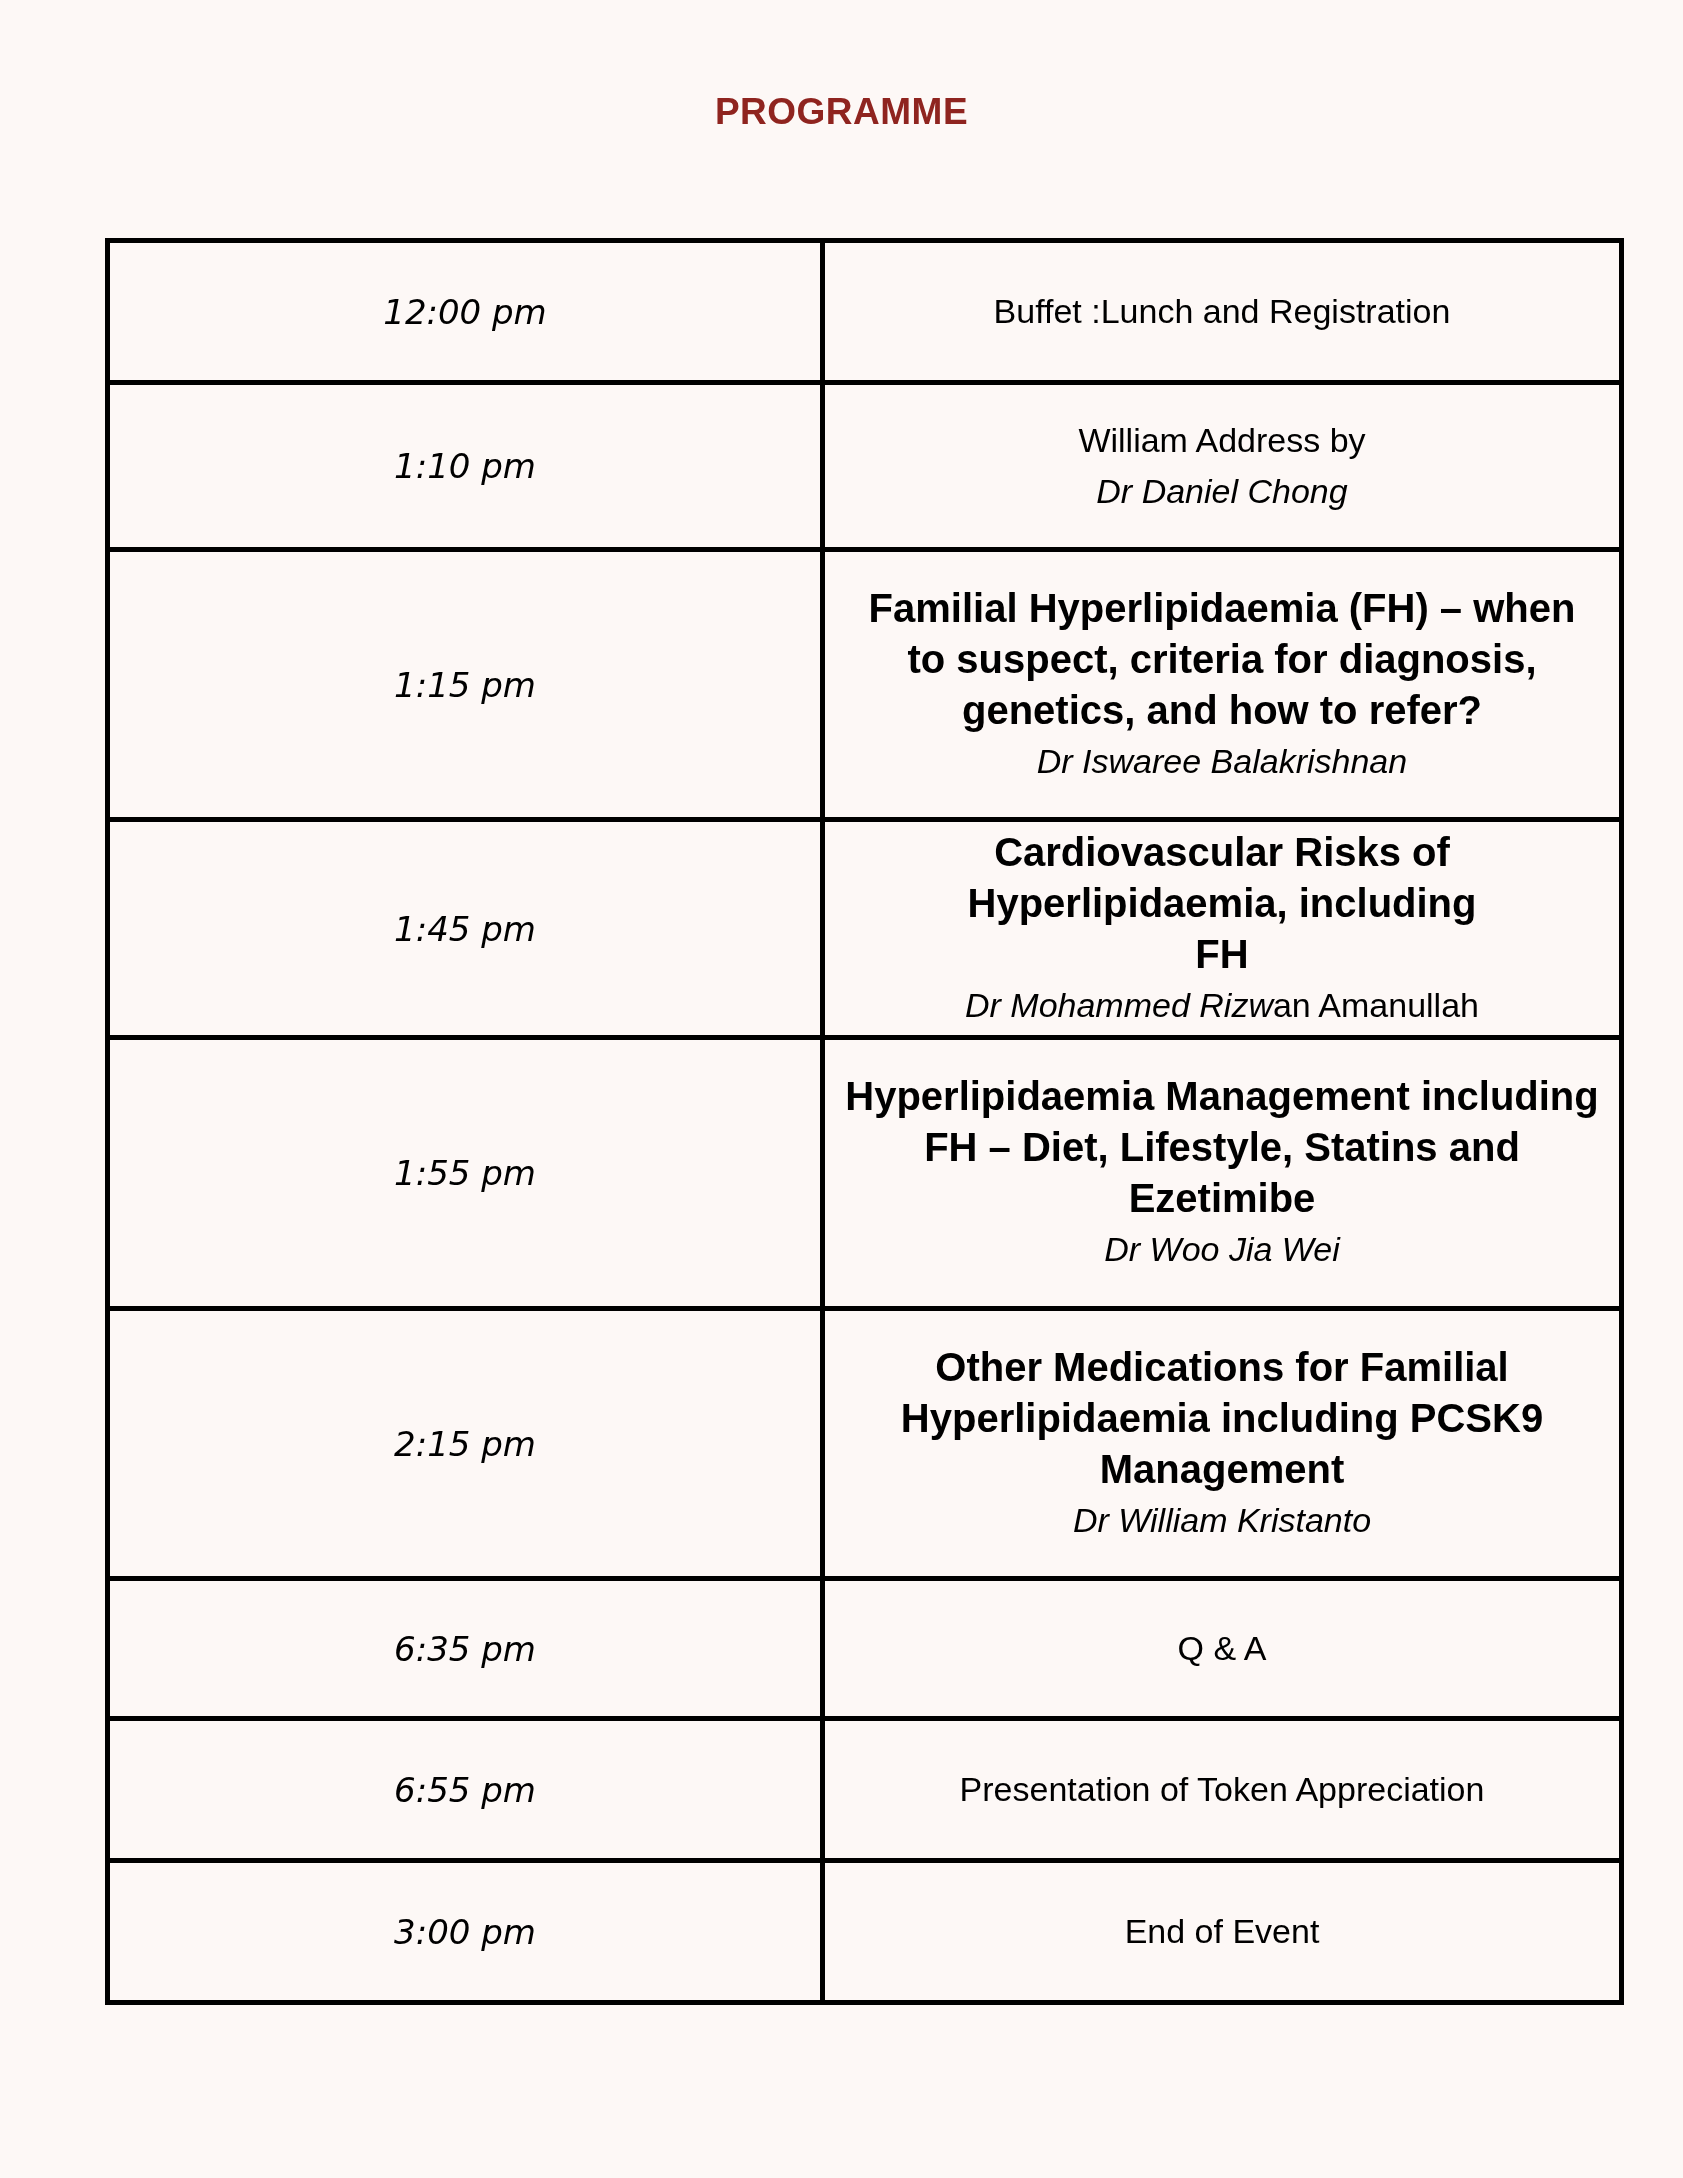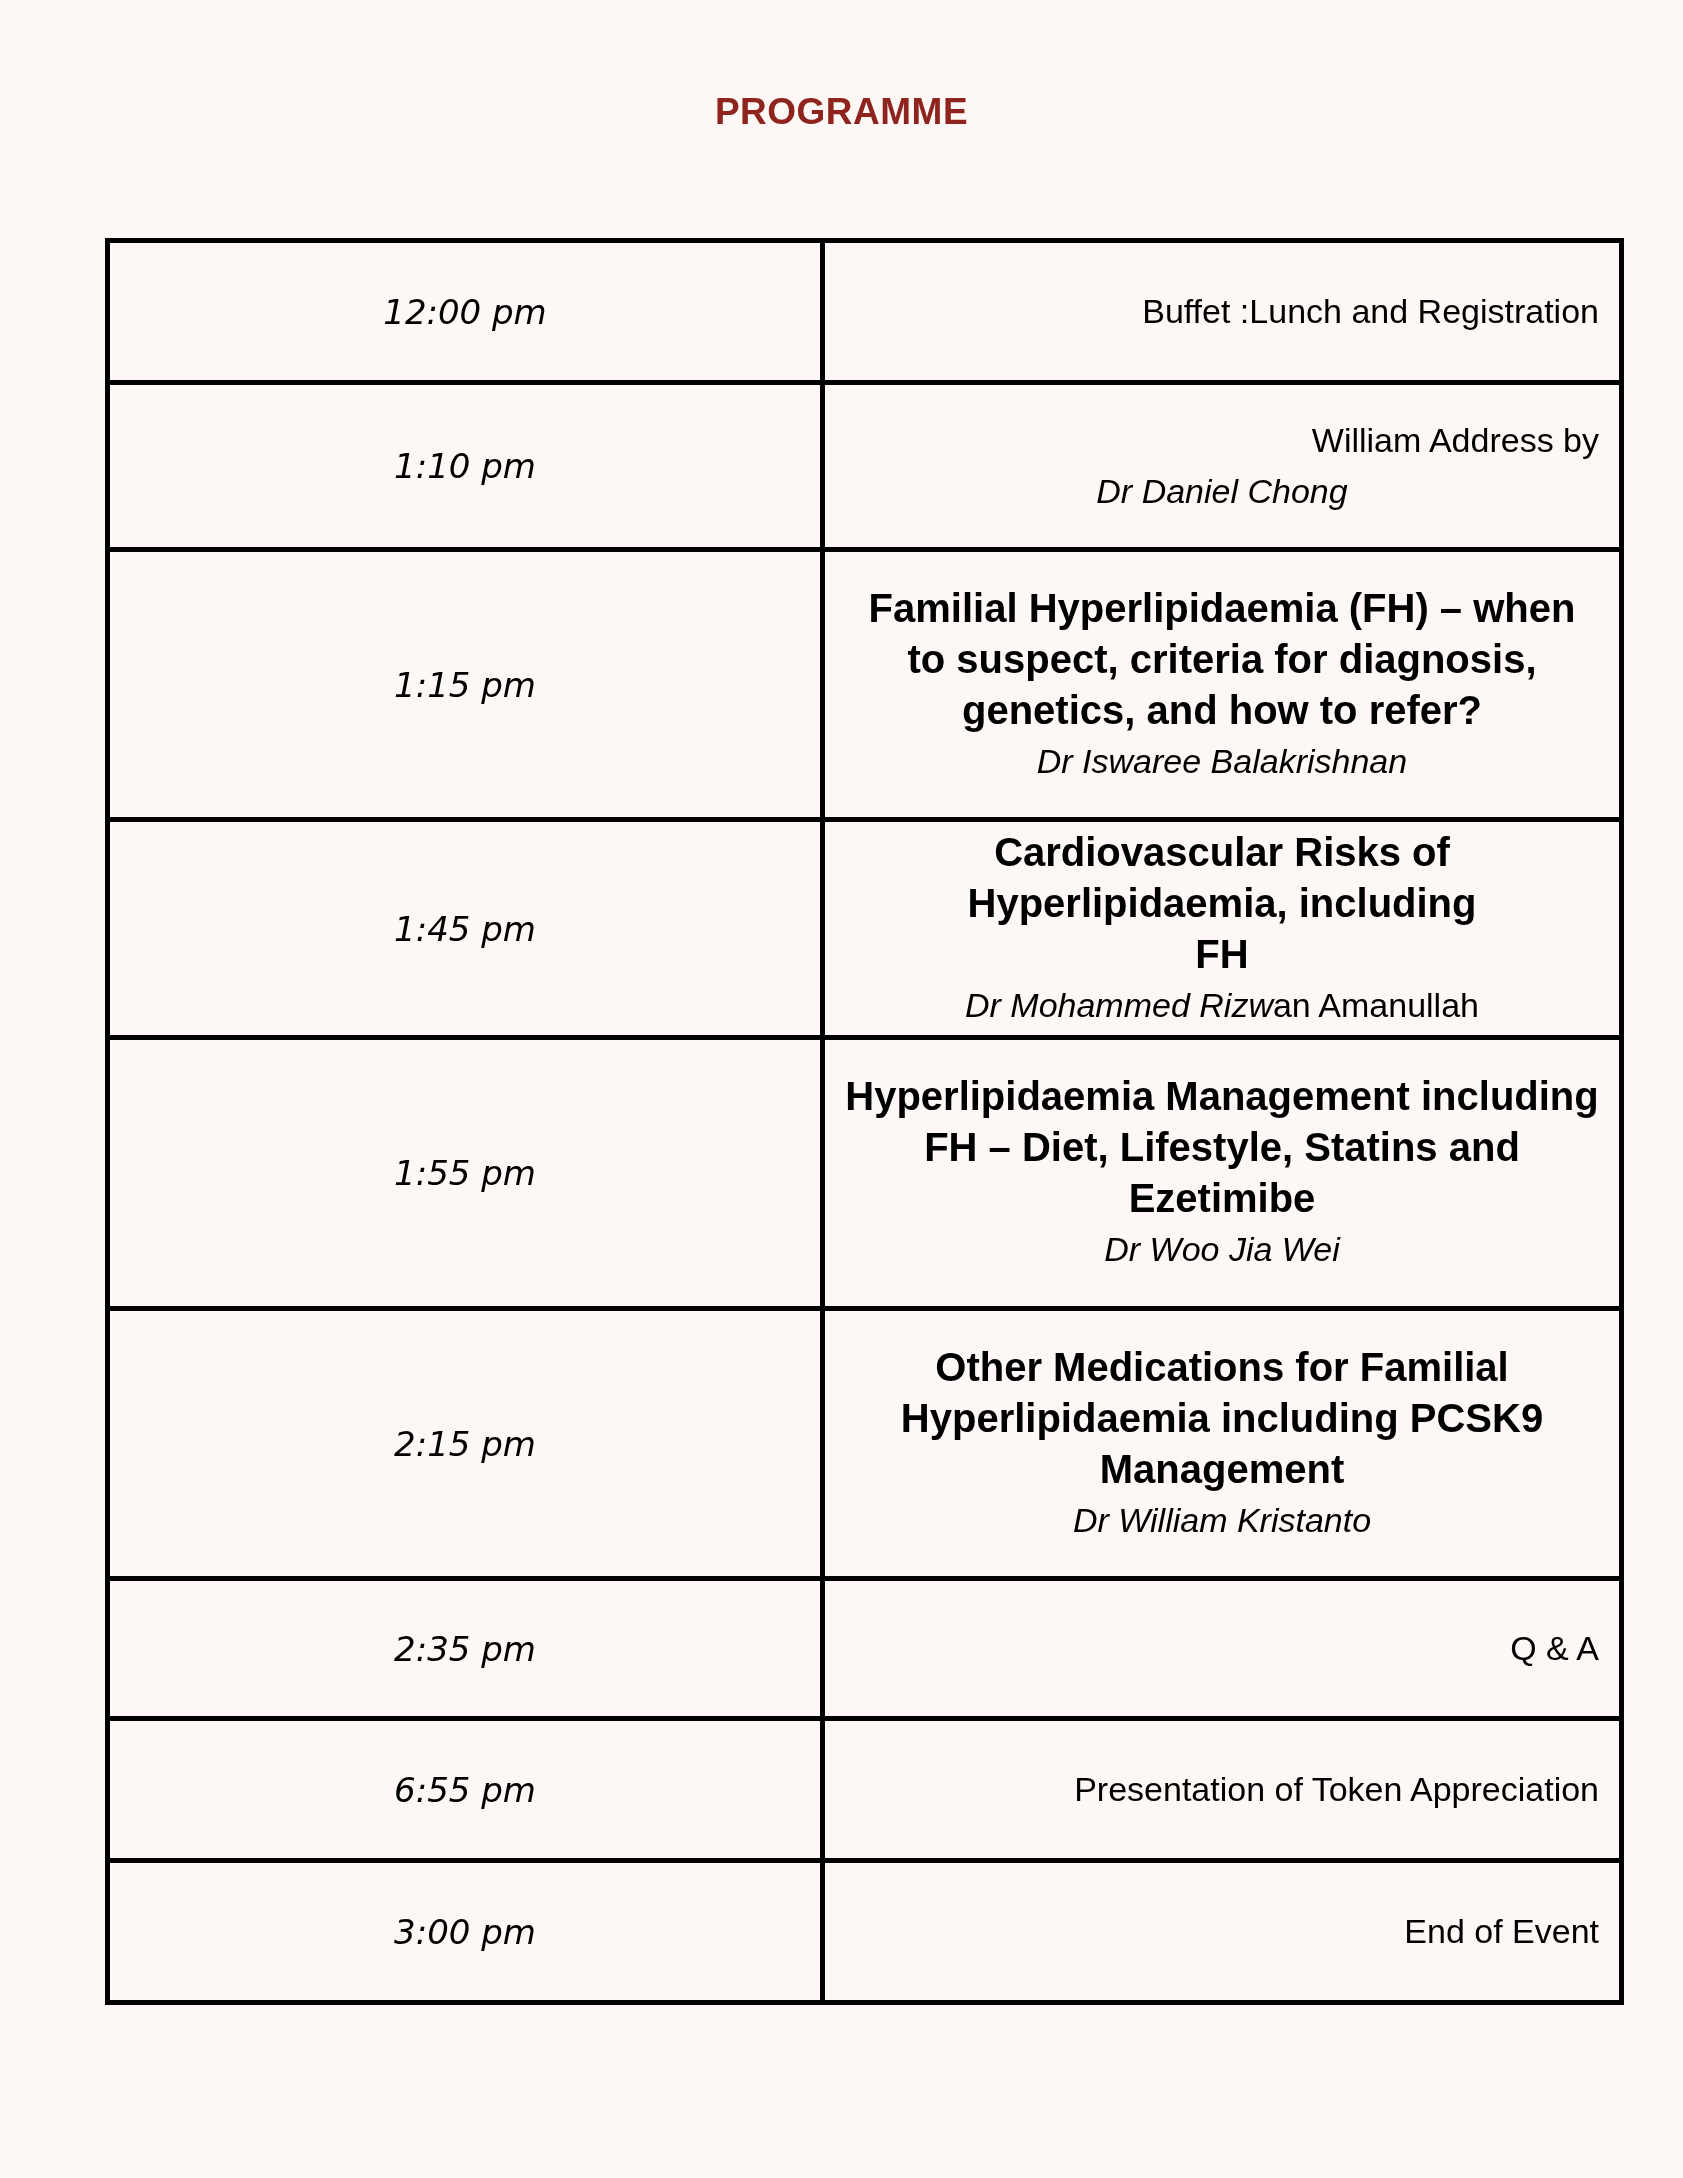--- a/index.html
+++ b/index.html
@@ -52,21 +52,20 @@
     font-family: "Liberation Sans", sans-serif;
     line-height: 51px;
   }
   .event-title-bold {
     font-weight: bold;
     font-size: 40px;
     display: block;
   }
   .event-title-plain {
     display: block;
-    text-align: right;
   }
   .speaker {
     display: block;
     font-style: italic;
   }
   .speaker-roman {
     font-style: normal;
   }
 </style>
 </head>
@@ -115,21 +114,21 @@
       </td>
     </tr>
     <tr style="height:270px">
       <td class="time" style="border-color: rgb(0, 0, 0);">2:15 pm</td>
       <td class="event" style="border-color: rgb(0, 0, 0);">
         <span class="event-title-bold" style="padding:0 40px">Other Medications for Familial Hyperlipidaemia including PCSK9 Management</span>
         <span class="speaker">Dr William Kristanto</span>
       </td>
     </tr>
     <tr style="height:140px">
-      <td class="time" style="border-color: rgb(0, 0, 0);">2:35 pm</td>
+      <td class="time" style="border-color: rgb(0, 0, 0);">6:35 pm</td>
       <td class="event" style="border-color: rgb(0, 0, 0);">
         <span class="event-title-plain">Q &amp; A</span>
       </td>
     </tr>
     <tr style="height:142px">
       <td class="time" style="border-color: rgb(0, 0, 0);">6:55 pm</td>
       <td class="event" style="border-color: rgb(0, 0, 0);">
         <span class="event-title-plain">Presentation of Token Appreciation</span>
       </td>
     </tr>

